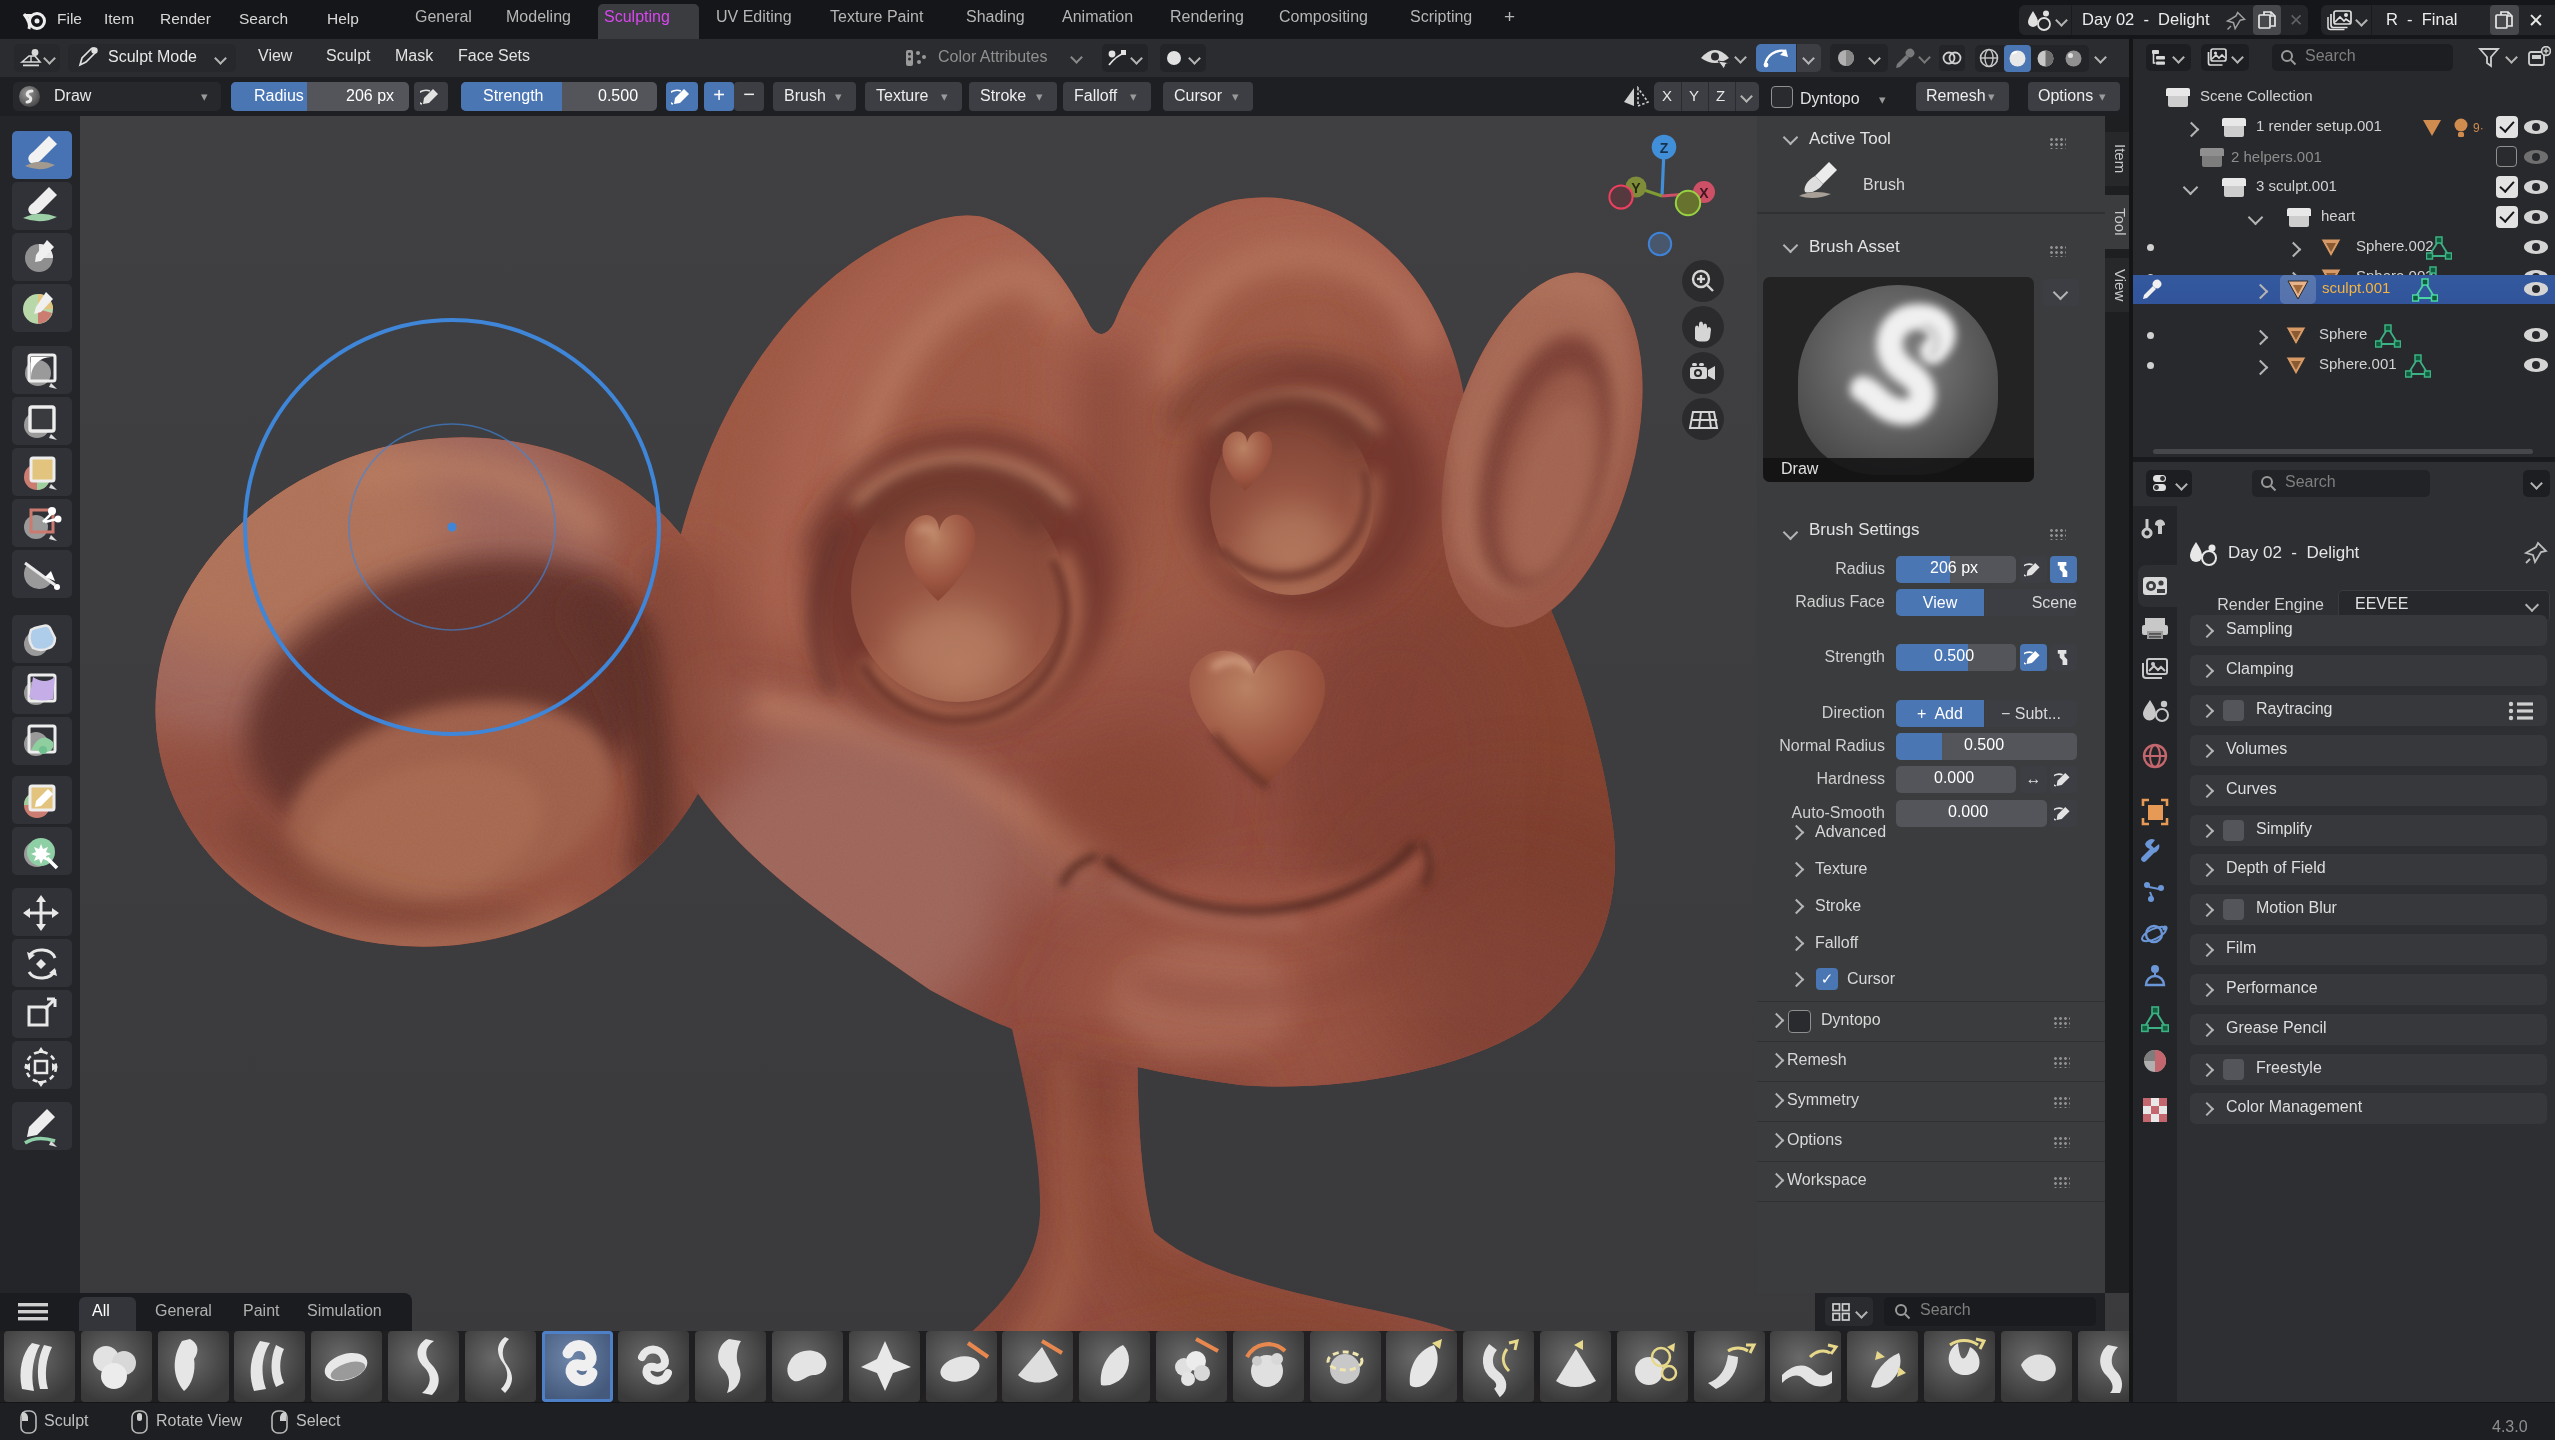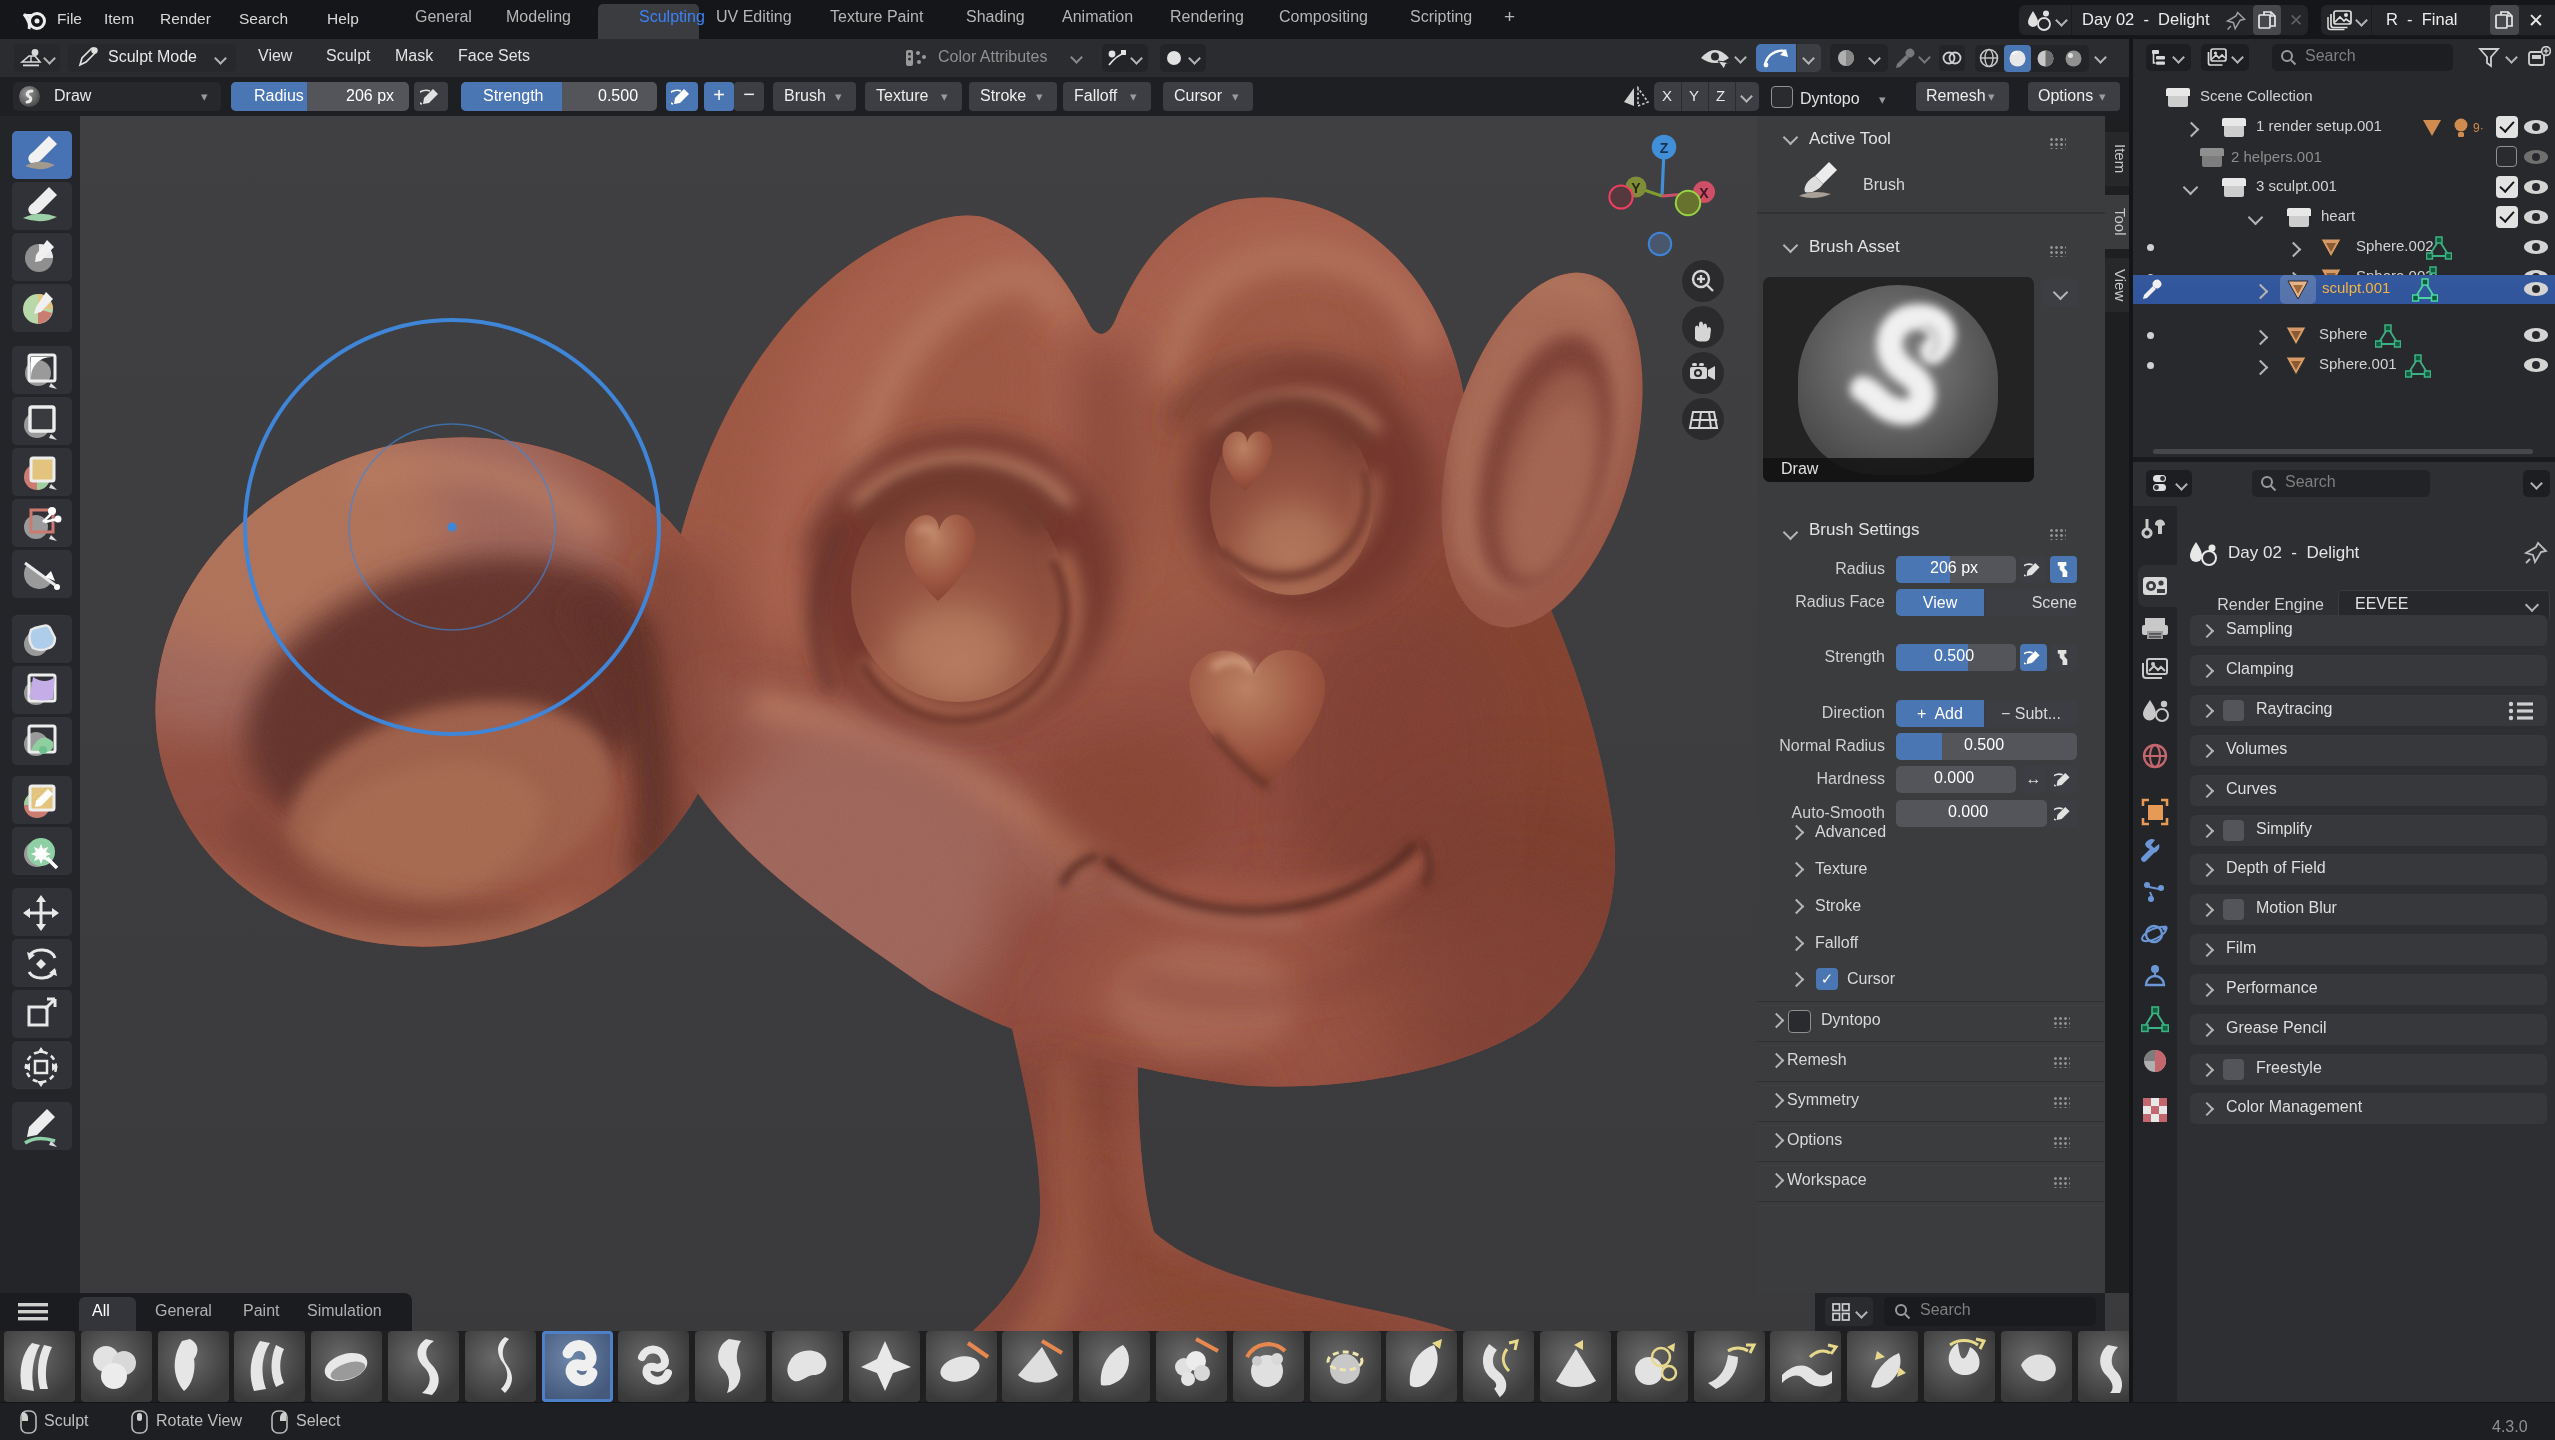--- a/index.html
+++ b/index.html
@@ -298,21 +298,21 @@
     <path d="M 2,7 Q 9,16 7,22" stroke="#eee" stroke-width="3" fill="none"></path>
   </svg>
   <div class="txt menu" style="left:57px">File</div>
   <div class="txt menu" style="left:104px">Item</div>
   <div class="txt menu" style="left:160px">Render</div>
   <div class="txt menu" style="left:239px">Search</div>
   <div class="txt menu" style="left:327px">Help</div>
   <div class="txt tab" style="left:415px">General</div>
   <div class="txt tab" style="left:506px">Modeling</div>
   <div class="abs tabactive" style="left:598px;top:4px;width:101px;height:35px"></div>
-  <div class="txt tab" style="left:639px;color:#3b82f6">Sculpting</div>
+  <div class="txt tab" style="left:604px;color:#d946ef">Sculpting</div>
   <div class="txt tab" style="left:716px">UV Editing</div>
   <div class="txt tab" style="left:830px">Texture Paint</div>
   <div class="txt tab" style="left:966px">Shading</div>
   <div class="txt tab" style="left:1062px">Animation</div>
   <div class="txt tab" style="left:1170px">Rendering</div>
   <div class="txt tab" style="left:1279px">Compositing</div>
   <div class="txt tab" style="left:1410px">Scripting</div>
   <div class="txt tab" style="left:1504px;font-size:19px;top:6px">+</div>
   <div class="abs" style="left:2019px;top:5px;width:289px;height:30px;background:#242528;border-radius:6px">
     <svg class="abs" style="left:7px;top:4px" width="28" height="23" viewBox="0 0 28 23">

